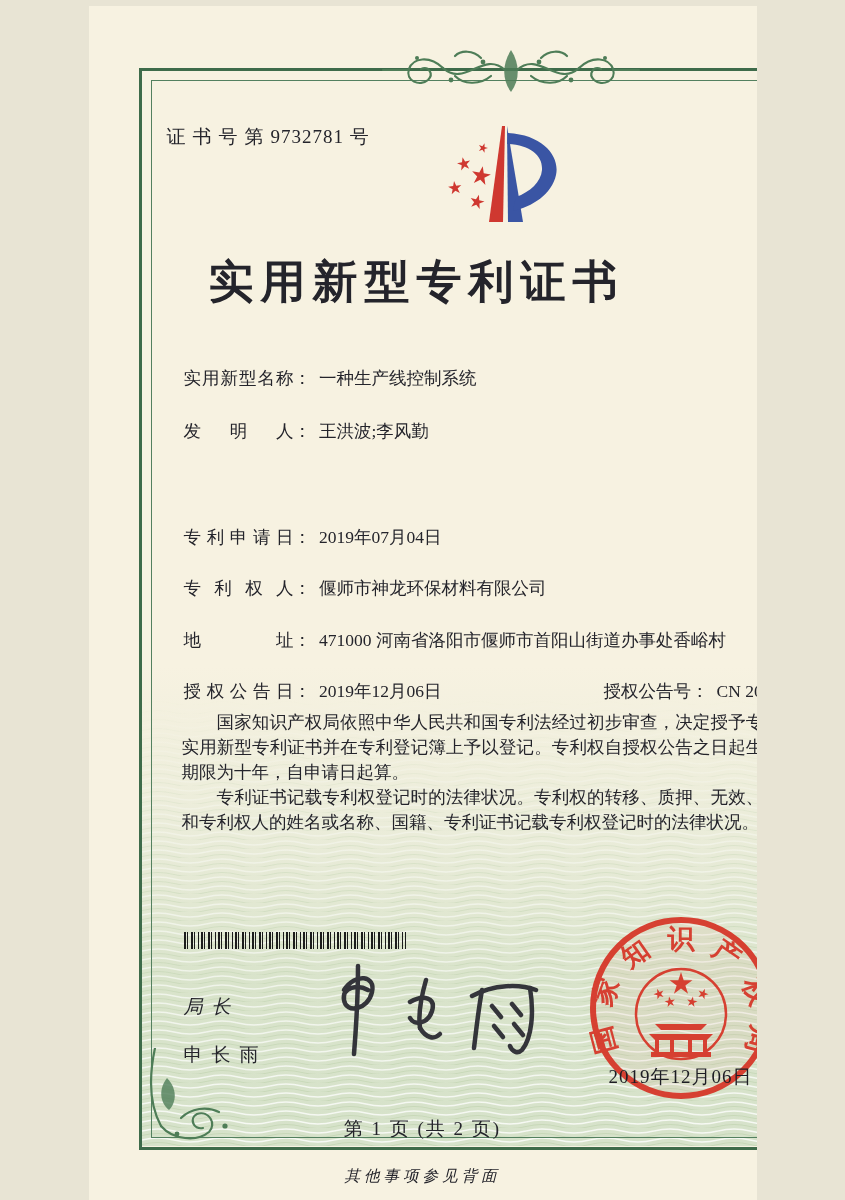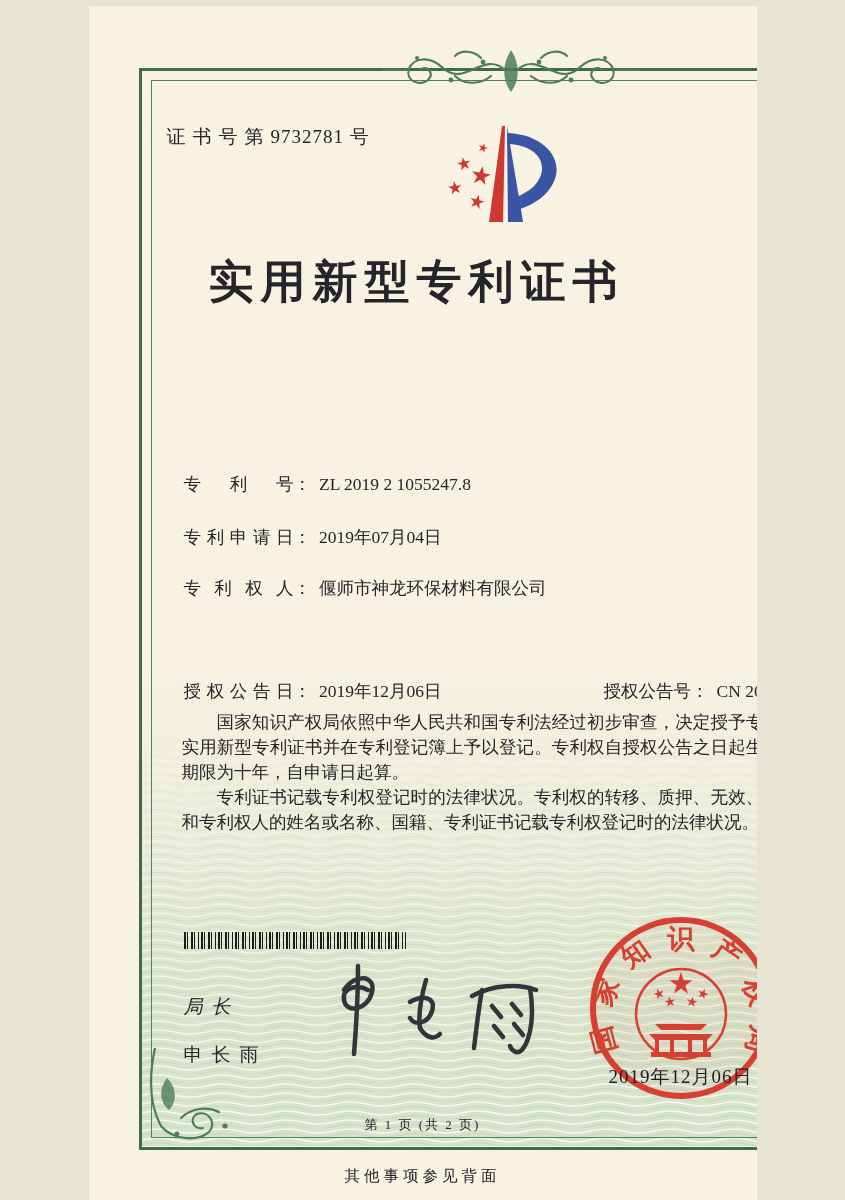--- a/index.html
+++ b/index.html
@@ -44,23 +44,23 @@
       #1c1c1c 14px 15px,transparent 15px 17px);}
   .officer-title{position:absolute;left:95px;top:988px;z-index:4;font-size:19px;letter-spacing:9px;font-style:italic;}
   .officer-name{position:absolute;left:95px;top:1036px;z-index:4;font-size:19px;letter-spacing:9px;font-family:Liberation Mono, monospace;}
   .signature{position:absolute;left:233px;top:948px;z-index:5;}
   .seal{position:absolute;left:482px;top:892px;z-index:4;opacity:.93;}
   .seal-char{fill:#d63426;font-size:27px;font-weight:bold;text-anchor:middle;
     font-family:"Liberation Serif",serif;}
   .seal-date{position:absolute;left:492px;top:1058px;width:200px;z-index:5;text-align:center;
     font-size:19px;letter-spacing:1px;color:#1d1d24;}
   .page-ind{position:absolute;left:0;right:0;top:1110px;z-index:4;text-align:center;
-    font-size:13px;letter-spacing:2px;}
+    font-size:19px;letter-spacing:2px;}
   .back-note{position:absolute;left:0;right:0;top:1160px;z-index:4;text-align:center;
-    font-size:15.5px;letter-spacing:4px;}
+    font-size:15.5px;letter-spacing:4px;font-style:italic;}
 </style>
 </head>
 <body>
 
 <div class="page">
 
   <div class="tint"></div>
   <svg class="waves" width="739" height="450">
     <defs>
       <pattern id="wv" width="64" height="9" patternUnits="userSpaceOnUse">
@@ -577,28 +577,34 @@
       <div></div>
       <div></div>
       <div class="on"></div>
       <div></div>
       <div class="on"></div>
       <div class="on"></div>
     </div>
 
   <div class="title">实用新型专利证书</div>
 
-  <div class="row" style="top:466px">
-    <span class="lab">专利号</span><span class="colon">：</span><span class="val">ZL 2019 2 1055247.8</span>
+  <div class="row" style="top:360px">
+    <span class="lab">实用新型名称</span><span class="colon">：</span><span class="val">一种生产线控制系统</span>
+  </div>
+  <div class="row" style="top:413px">
+    <span class="lab">发明人</span><span class="colon">：</span><span class="val">王洪波;李风勤</span>
   </div>
   <div class="row" style="top:519px">
     <span class="lab">专利申请日</span><span class="colon">：</span><span class="val">2019年07月04日</span>
   </div>
   <div class="row" style="top:570px">
     <span class="lab">专利权人</span><span class="colon">：</span><span class="val">偃师市神龙环保材料有限公司</span>
+  </div>
+  <div class="row" style="top:622px">
+    <span class="lab">地址</span><span class="colon">：</span><span class="val">471000 河南省洛阳市偃师市首阳山街道办事处香峪村</span>
   </div>
   <div class="row" style="top:673px;width:668px">
     <span class="lab">授权公告日</span><span class="colon">：</span><span class="val">2019年12月06日</span>
     <span class="grant2">
       <span>授权公告号</span><span class="colon">：</span><span>CN 209746416 U</span>
     </span>
   </div>
 
   <div class="paras">
     <p>国家知识产权局依照中华人民共和国专利法经过初步审查，决定授予专利权，颁发实用新型专利证书并在专利登记簿上予以登记。专利权自授权公告之日起生效。专利权期限为十年，自申请日起算。</p>

